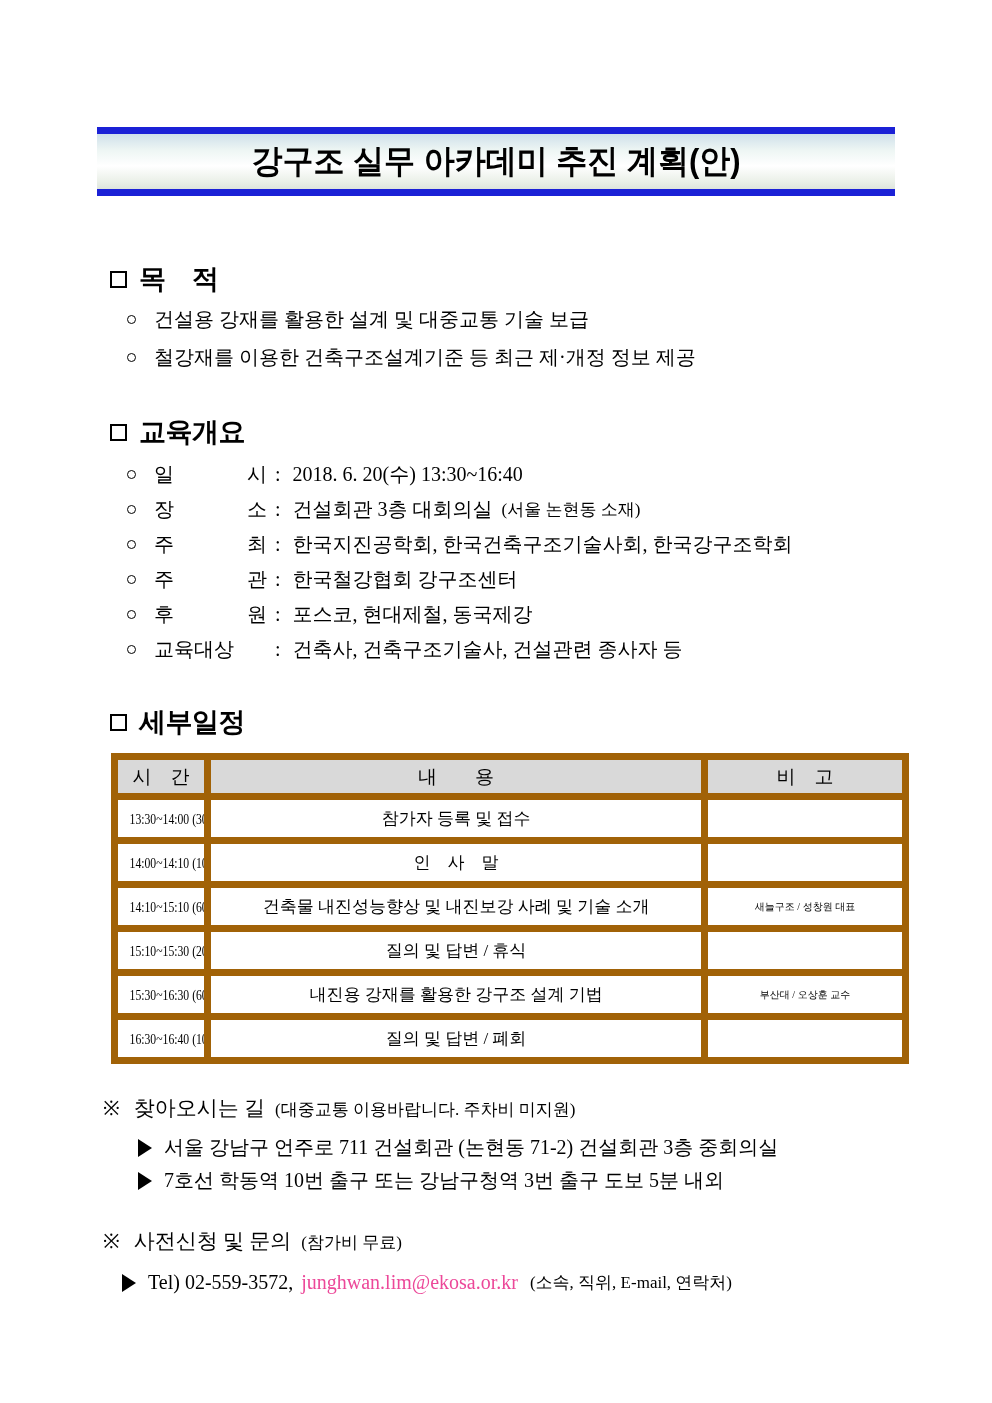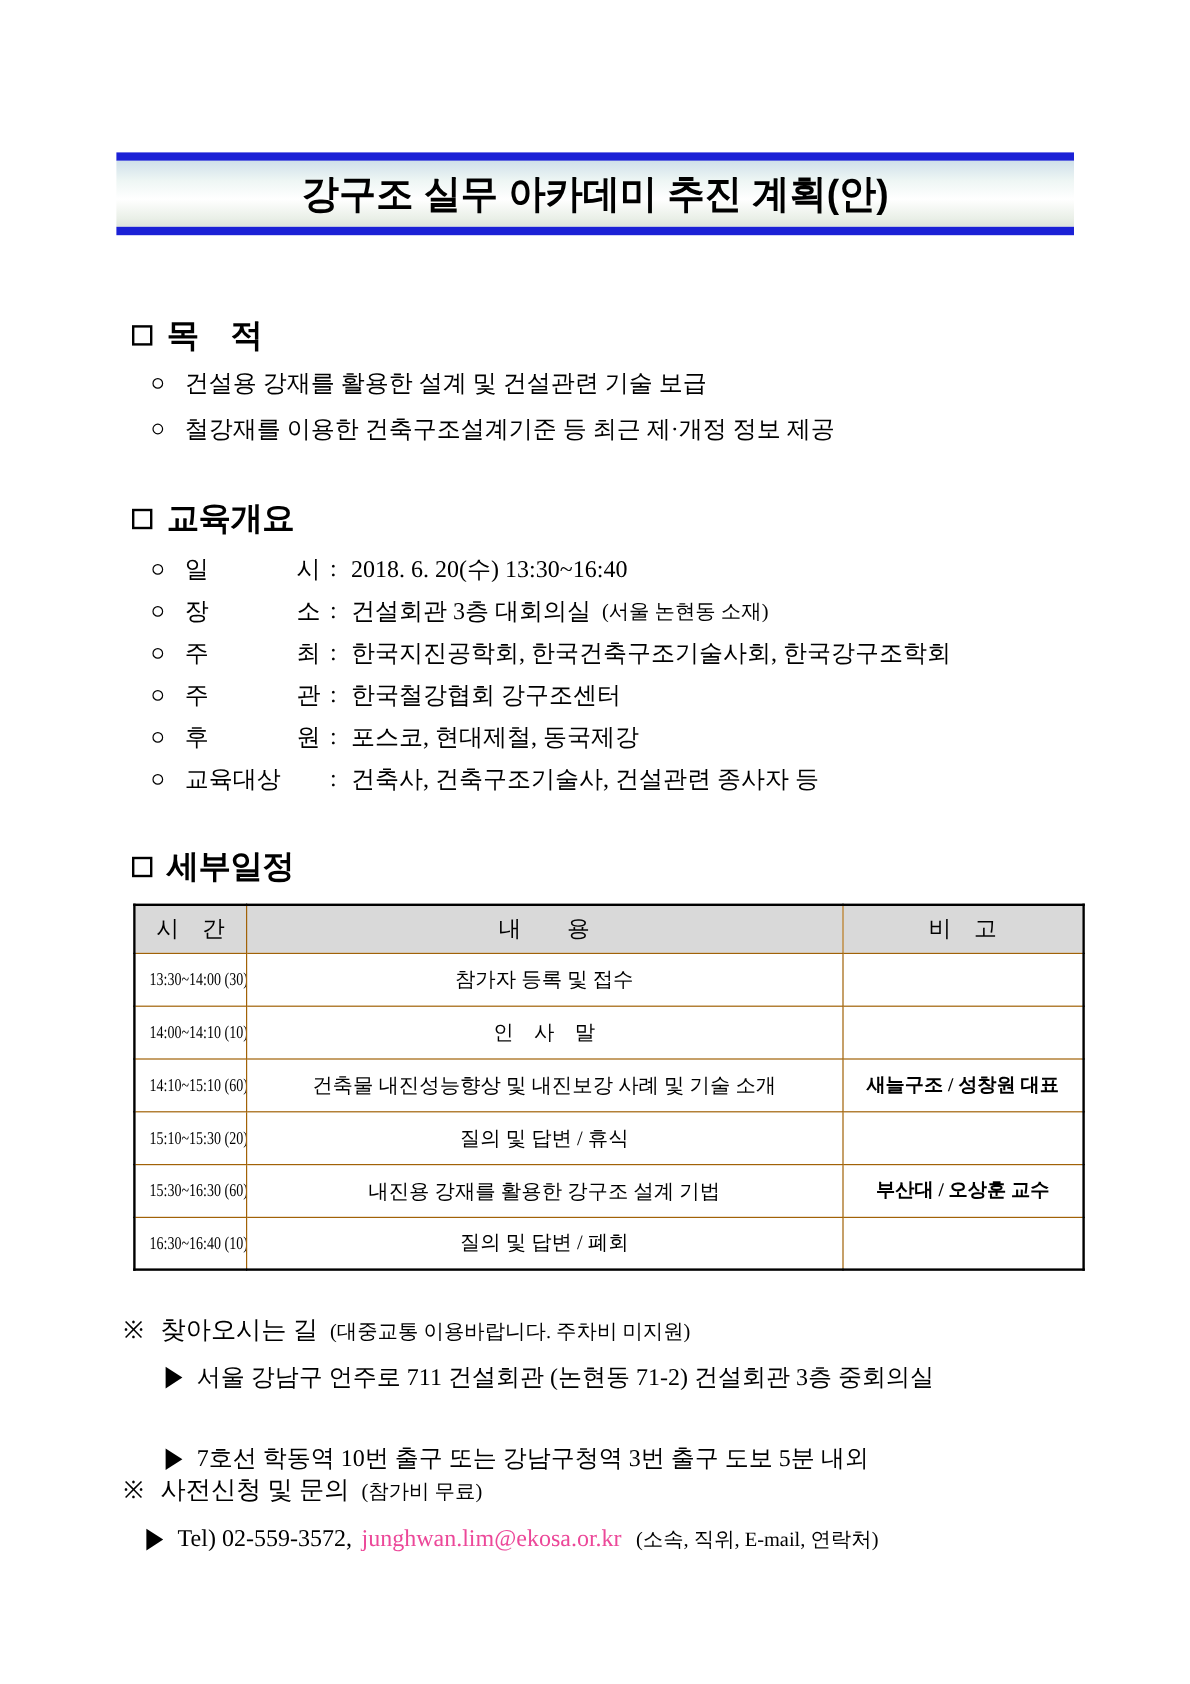--- a/index.html
+++ b/index.html
@@ -67,34 +67,34 @@
   table.schedule {
     position: absolute; left: 111px; top: 753px;
     border-collapse: collapse; table-layout: fixed;
     width: 791px; border: 2px solid #000;
     font-size: 17px;
   }
   table.schedule col.c-time { width: 93px; }
   table.schedule col.c-content { width: 497px; }
   table.schedule col.c-remark { width: 201px; }
   table.schedule th, table.schedule td {
-    border: 1px solid #a16207; text-align: center; vertical-align: middle;
+    border: 7px solid #a16207; text-align: center; vertical-align: middle;
     overflow: hidden; white-space: nowrap;
   }
   table.schedule th {
     background: #d9d9d9; height: 40px;
     font-weight: normal; font-size: 19px;
   }
   table.schedule td { height: 44px; background: #fff; }
   td.time-cell span {
     display: inline-block; font-size: 15px;
     transform: scaleX(0.78); transform-origin: center;
     white-space: nowrap; letter-spacing: 0px;
   }
-  td.remark-cell { font-size: 16px; font-weight: bold; }
+  td.remark-cell { font-size: 10px; }
 
   
   .ref-line {
     position: absolute; left: 103px;
     display: flex; align-items: baseline;
     font-size: 21px; white-space: nowrap;
   }
   .ref-mark { margin-right: 14px; font-size: 20px; }
   .ref-note { font-size: 17px; margin-left: 10px; }
 
@@ -128,21 +128,21 @@
     </div>
     <div class="bar"></div>
   </div>
 
   <div class="sec-heading" style="top:261px;">
     <span class="sq"></span>
     <span>목　적</span>
   </div>
   <div class="bullet-line" style="top:306px;">
     <span class="circ"></span>
-    <span>건설용 강재를 활용한 설계 및 건설관련 기술 보급</span>
+    <span>건설용 강재를 활용한 설계 및 대중교통 기술 보급</span>
   </div>
   <div class="bullet-line" style="top:344px;">
     <span class="circ"></span>
     <span>철강재를 이용한 건축구조설계기준 등 최근 제·개정 정보 제공</span>
   </div>
 
   <div class="sec-heading" style="top:414px;">
     <span class="sq"></span>
     <span>교육개요</span>
   </div>
@@ -239,21 +239,21 @@
 
   <div class="ref-line" style="top:1094px;">
     <span class="ref-mark">※</span>
     <span>찾아오시는 길</span>
     <span class="ref-note">(대중교통 이용바랍니다. 주차비 미지원)</span>
   </div>
   <div class="arrow-line" style="top:1134px; left:138px;">
     <span class="tri"></span>
     <span>서울 강남구 언주로 711 건설회관 (논현동 71-2) 건설회관 3층 중회의실</span>
   </div>
-  <div class="arrow-line" style="top:1202px; left:138px;">
+  <div class="arrow-line" style="top:1167px; left:138px;">
     <span class="tri"></span>
     <span>7호선 학동역 10번 출구 또는 강남구청역 3번 출구 도보 5분 내외</span>
   </div>
 
   <div class="ref-line" style="top:1227px;">
     <span class="ref-mark">※</span>
     <span>사전신청 및 문의</span>
     <span class="ref-note">(참가비 무료)</span>
   </div>
   <div class="arrow-line" style="top:1271px; left:122px;">

